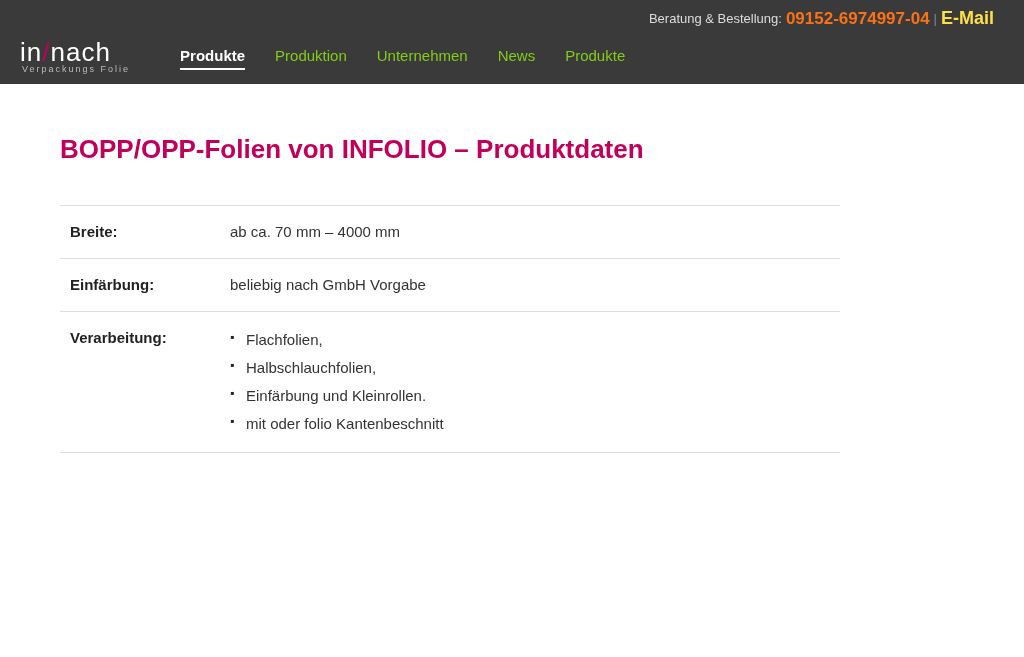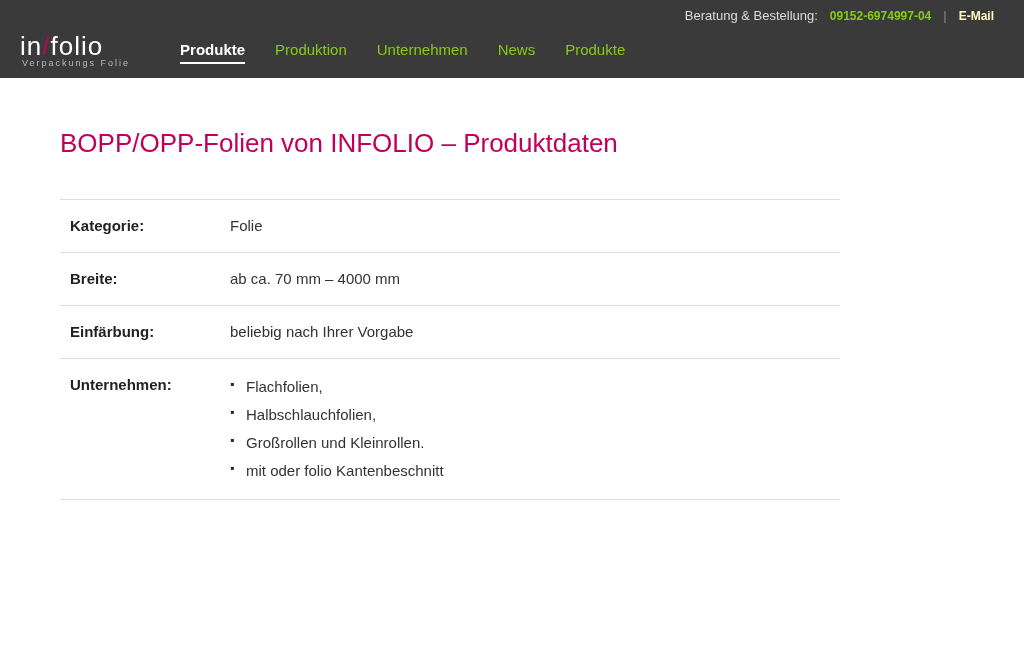--- a/index.html
+++ b/index.html
@@ -23,33 +23,33 @@
       padding: 0;
     }
 
     .header-top {
       display: flex;
       justify-content: flex-end;
       align-items: center;
       padding: 8px 30px 0 30px;
       font-size: 13px;
       color: #ddd;
-      gap: 12px;
+      gap: 4px;
     }
 
     .header-top .phone {
       font-weight: bold;
-      color: #84cc16;
-      font-size: 12px;
+      color: #f97316;
+      font-size: 17px;
     }
 
     .header-top .email-link {
       font-weight: bold;
-      color: #fef9c3;
-      font-size: 12px;
+      color: #fde047;
+      font-size: 18px;
       text-decoration: none;
       cursor: pointer;
     }
 
     .header-top .separator {
       color: #888;
     }
 
     .header-nav {
       display: flex;
@@ -107,21 +107,21 @@
     }
 
     
     .main-content {
       padding: 40px 60px 60px 60px;
       max-width: 900px;
     }
 
     .page-title {
       font-size: 26px;
-      font-weight: normal;
+      font-weight: bold;
       color: #c0005a;
       margin-bottom: 40px;
       margin-top: 10px;
     }
 
     .product-table {
       width: 100%;
       border-collapse: collapse;
     }
 
@@ -176,56 +176,52 @@
 <header class="header">
   <div class="header-top">
     <span>Beratung &amp; Bestellung:</span>
     <span class="phone">09152-6974997-04</span>
     <span class="separator">|</span>
     <a class="email-link">E-Mail</a>
   </div>
   <nav class="header-nav">
     <div class="logo-area">
       <div class="logo-text">
-        <span>in</span><span class="slash">/</span><span>folio</span>
+        <span>in</span><span class="slash">/</span><span>nach</span>
       </div>
       <div class="logo-subtitle">Verpackungs Folie</div>
     </div>
     <ul class="nav-items">
     <li><a class="active">Produkte</a></li>
         <li><a>Produktion</a></li>
         <li><a>Unternehmen</a></li>
         <li><a>News</a></li>
         <li><a>Produkte</a></li>
       </ul>
   </nav>
 </header>
 
 <main class="main-content">
   <h1 class="page-title">BOPP/OPP-Folien von INFOLIO – Produktdaten</h1>
   <table class="product-table">
     <tbody id="product-rows">
-    <tr>
-          <td class="label-col">Kategorie:</td>
-          <td class="value-col">Folie</td>
-        </tr>
         <tr>
           <td class="label-col">Breite:</td>
           <td class="value-col">ab ca. 70 mm – 4000 mm</td>
         </tr>
         <tr>
           <td class="label-col">Einfärbung:</td>
-          <td class="value-col">beliebig nach Ihrer Vorgabe</td>
+          <td class="value-col">beliebig nach GmbH Vorgabe</td>
         </tr>
         <tr>
-          <td class="label-col">Unternehmen:</td>
+          <td class="label-col">Verarbeitung:</td>
           <td class="value-col">
             <ul>
               <li>Flachfolien,</li>
               <li>Halbschlauchfolien,</li>
-              <li>Großrollen und Kleinrollen.</li>
+              <li>Einfärbung und Kleinrollen.</li>
               <li>mit oder folio Kantenbeschnitt</li>
             </ul>
           </td>
         </tr>
       </tbody>
   </table>
 </main>
 
 </body></html>

